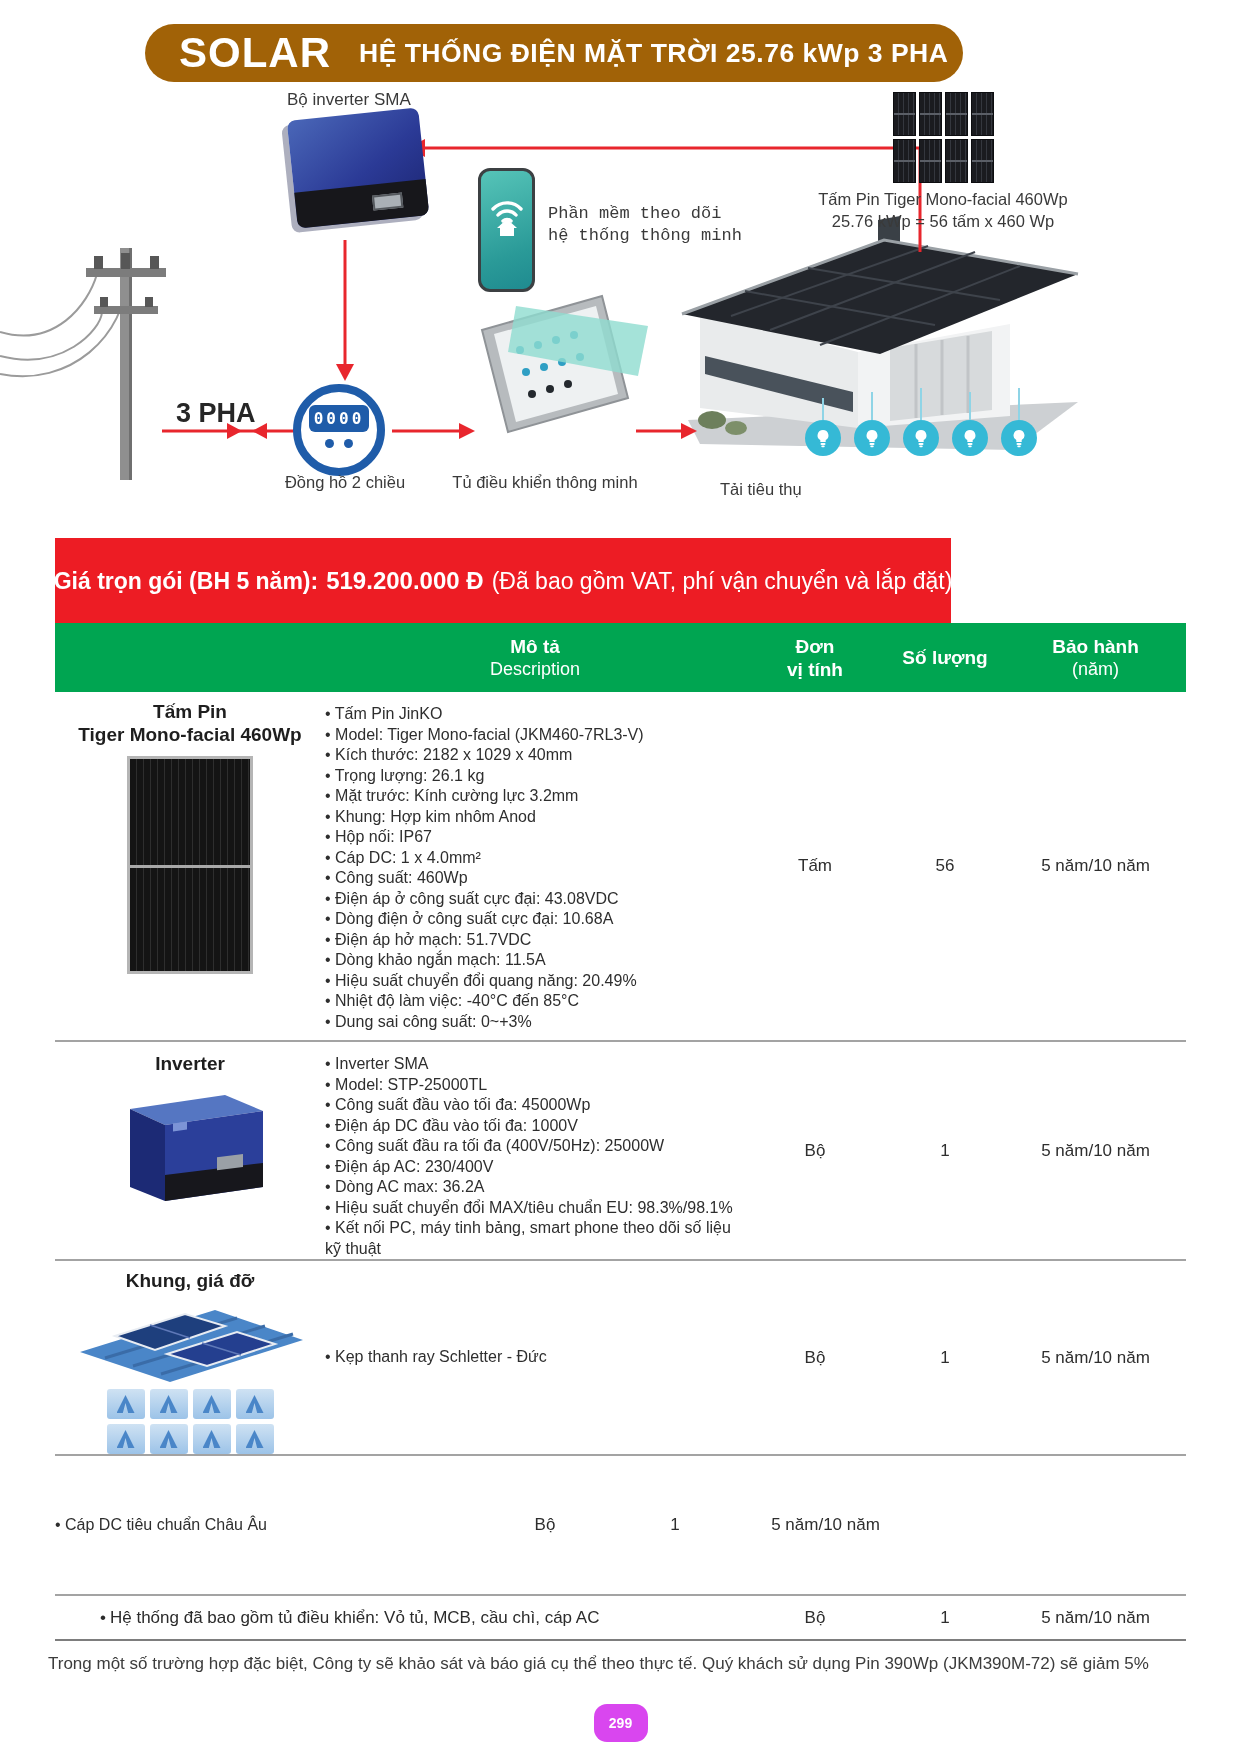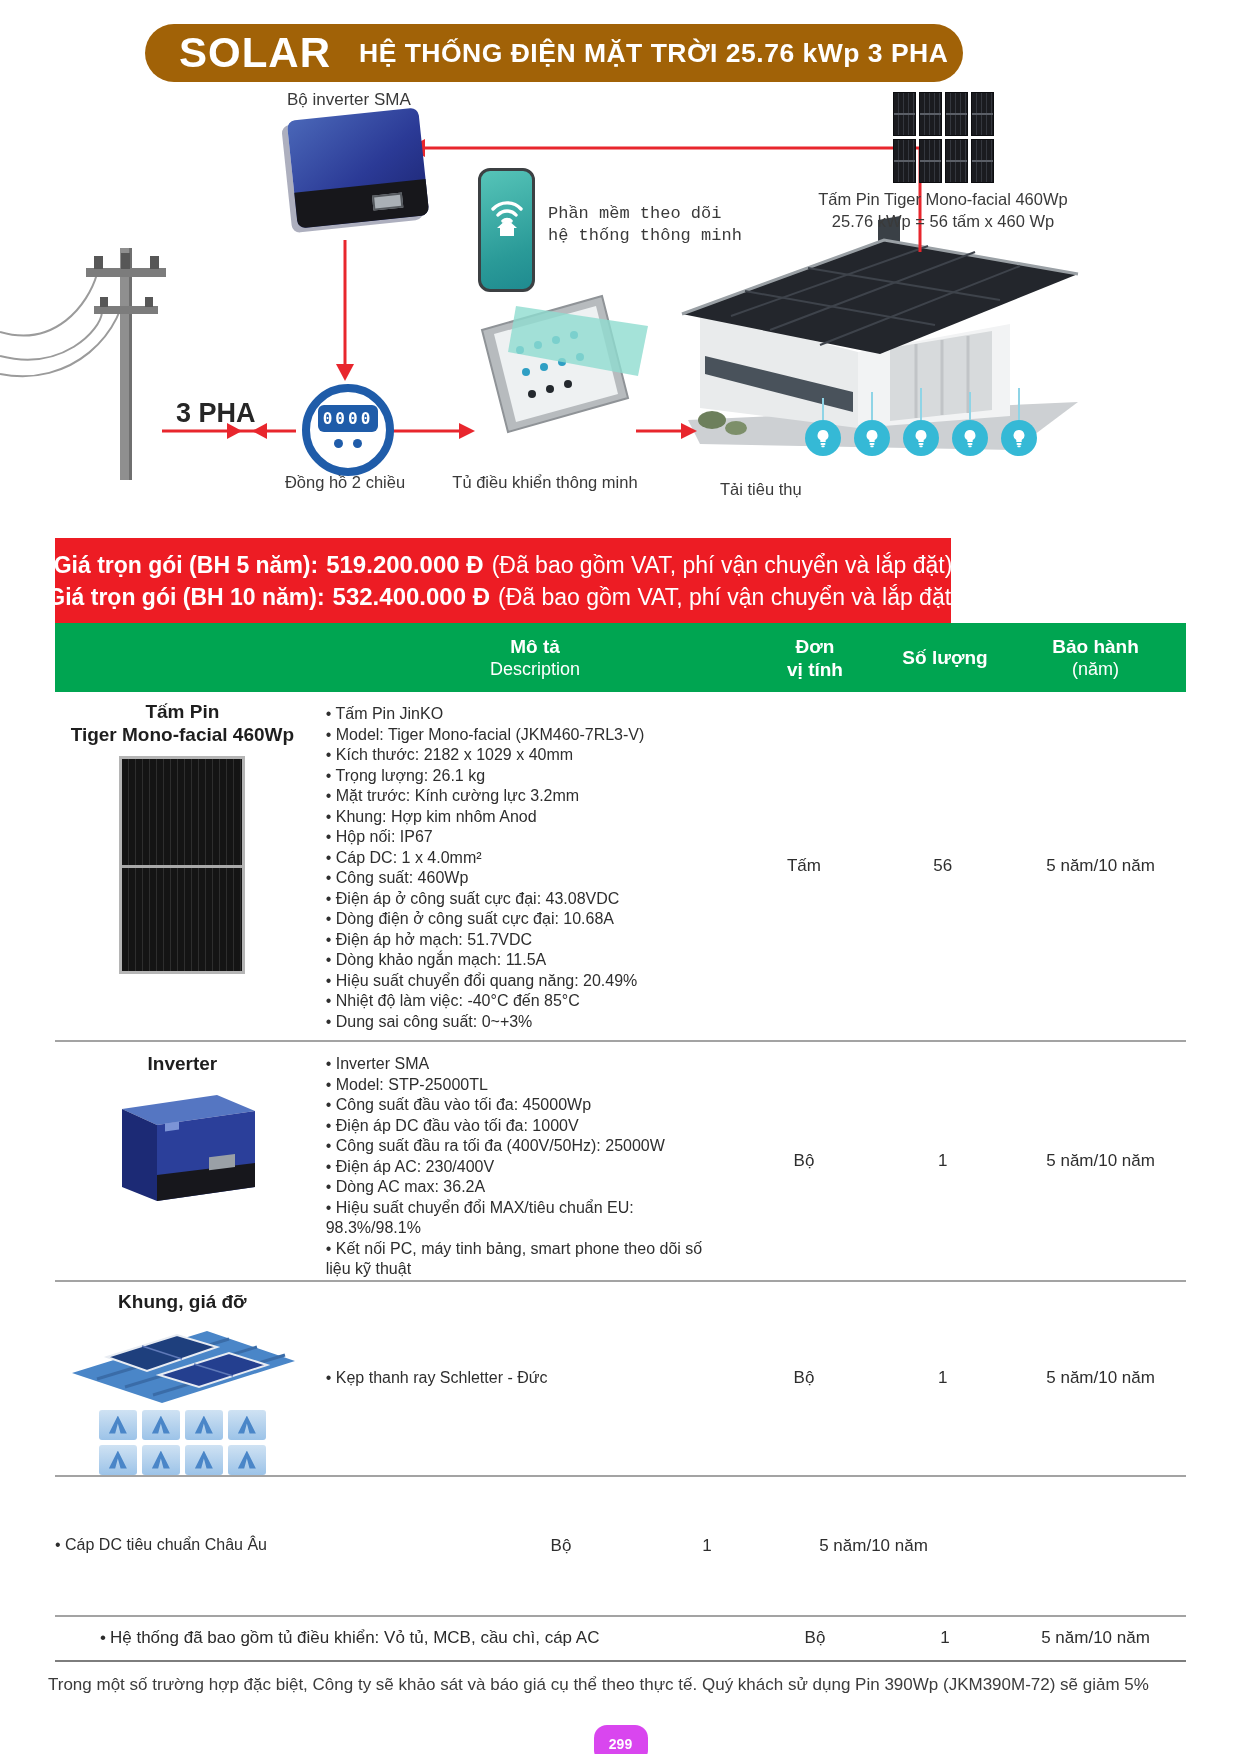--- a/index.html
+++ b/index.html
@@ -43,21 +43,21 @@
 
   
   .array { position:absolute; left:893px; top:92px; display:grid;
     grid-template-columns:repeat(4,23px); grid-auto-rows:44px; gap:3px; }
   .array .cell { background:
       linear-gradient(to bottom, rgba(255,255,255,0) 47%, #5a5e66 47%, #5a5e66 53%, rgba(255,255,255,0) 53%),
       repeating-linear-gradient(90deg,#1a1b1f 0 4px,#34373e 4px 5px);
     border:1px solid #0c0d10; }
 
   
-  .meter { position:absolute; left:302px; top:384px; width:92px; height:92px; border-radius:50%;
+  .meter { position:absolute; left:293px; top:384px; width:92px; height:92px; border-radius:50%;
     background:#fff; border:8px solid #1f5ca9; display:flex; flex-direction:column; align-items:center; }
   .meter .display { margin-top:13px; width:60px; height:27px; background:#1f5ca9; border-radius:6px;
     display:flex; align-items:center; justify-content:center; }
   .meter .display span { color:#fff; font-family:"DejaVu Sans Mono",monospace; font-weight:bold;
     font-size:16px; letter-spacing:3px; }
   .meter .dots { display:flex; gap:10px; margin-top:7px; }
   .meter .dots i { width:9px; height:9px; border-radius:50%; background:#1f5ca9; }
 
   
   .bulb { position:absolute; top:420px; width:36px; height:36px; border-radius:50%;
@@ -76,21 +76,21 @@
   .thead { display:flex; height:69px; background:#00a551; color:#fff; }
   .thead .cell { display:flex; flex-direction:column; align-items:center; justify-content:center; line-height:23px; }
   .h1 { font-size:19px; font-weight:bold; }
   .h2 { font-size:18px; font-weight:normal; }
   .c-left { width:270px; }
   .c-desc { width:420px; }
   .c-unit { width:140px; }
   .c-qty  { width:120px; }
   .c-warr { width:181px; }
 
-  .prow { display:flex;gap:16px; }
+  .prow { display:flex; }
   .prow + .prow { border-top:2px solid #a3a3a3; }
   .row-left { width:270px; display:flex; flex-direction:column; align-items:center; }
   .row-title { font-size:19px; font-weight:bold; text-align:center; line-height:23px; color:#1e1e1e; }
   .row-desc { width:420px; }
   .row-desc ul { list-style:none; font-size:16px; line-height:20.5px; color:#2e2e2e; }
   .row-desc li::before { content:"• "; }
   .vcell { display:flex; align-items:center; justify-content:center; font-size:17px; color:#2e2e2e; }
   .vc-unit { width:140px; } .vc-qty { width:120px; } .vc-warr { width:181px; }
 
   .r0 { min-height:348px; } .r1 { min-height:218px; } .r2 { min-height:194px; } .r3 { min-height:140px; }
@@ -295,23 +295,20 @@
           <rect x="6.5" y="15" width="5" height="2" rx="1" fill="#fff"></rect>
           <rect x="7.3" y="17.6" width="3.4" height="1.6" rx="0.8" fill="#fff"></rect>
         </svg>
       </div>
   </div>
 
   <div class="price-banner">
     <div class="price-line">
       <span class="lbl">Giá trọn gói (BH 5 năm):</span><span class="amt">519.200.000 Đ</span><span class="note">(Đã bao gồm VAT, phí vận chuyển và lắp đặt)</span>
     </div>
-    <div class="price-line">
-      <span class="lbl">Giá trọn gói (BH 10 năm):</span><span class="amt">532.400.000 Đ</span><span class="note">(Đã bao gồm VAT, phí vận chuyển và lắp đặt)</span>
-    </div>
   </div>
 
   <div class="spec-table">
     <div class="thead">
       <div class="cell c-left"></div>
       <div class="cell c-desc">
         <span class="h1">Mô tả</span>
         <span class="h2">Description</span>
       </div>
       <div class="cell c-unit">

